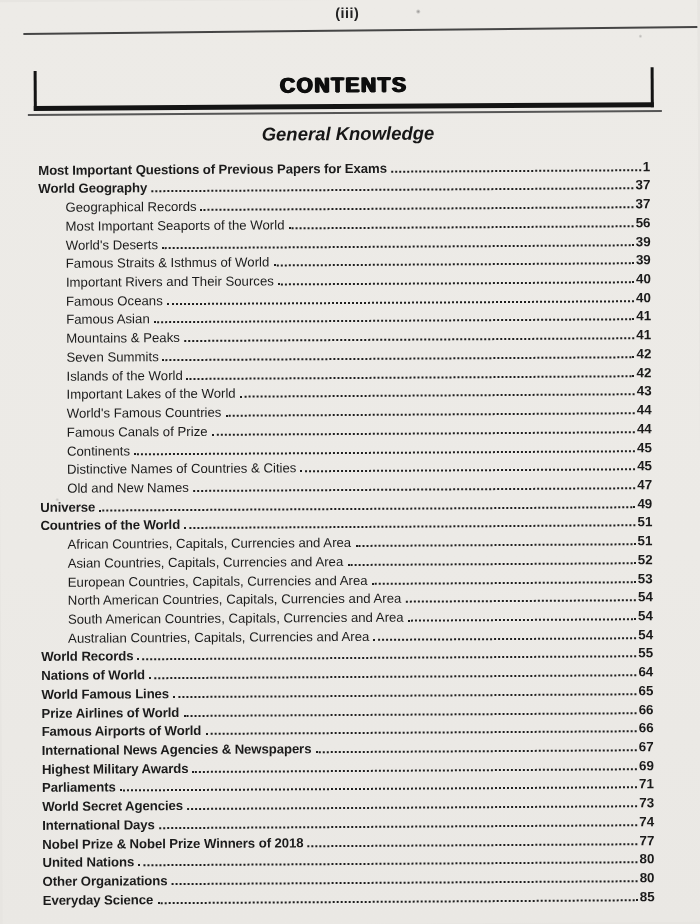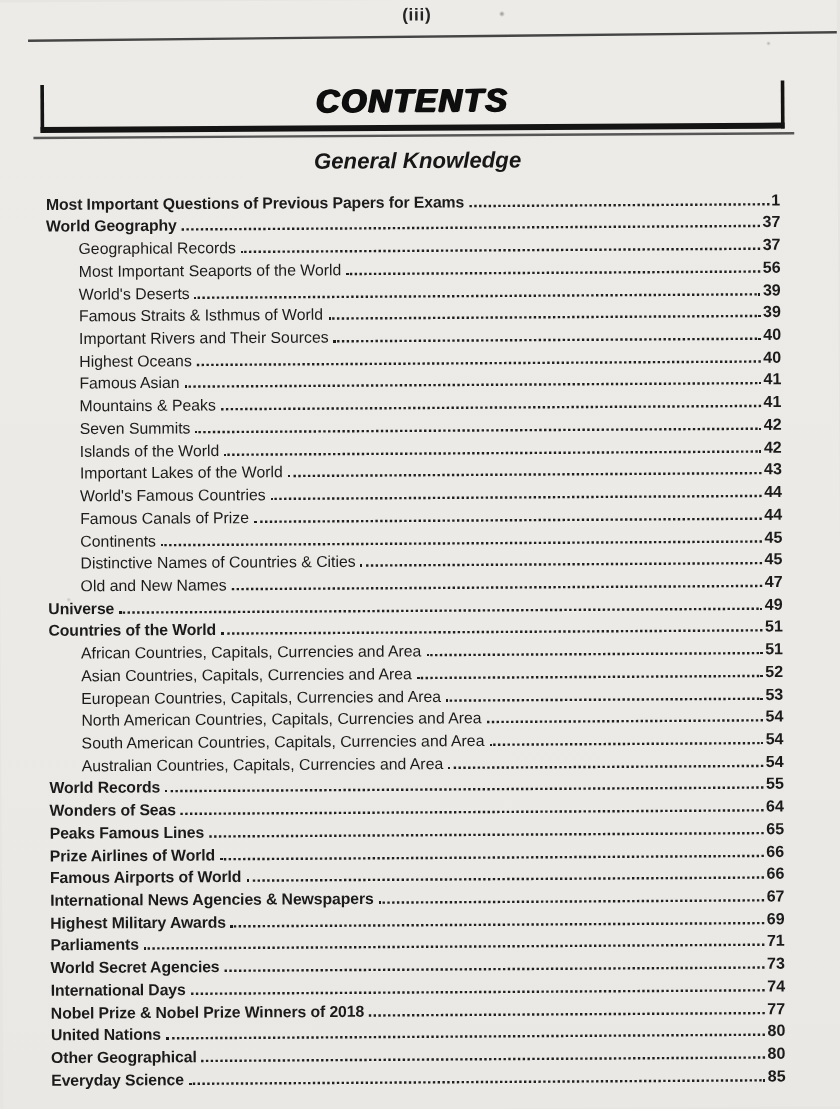--- a/index.html
+++ b/index.html
@@ -52,27 +52,26 @@
   }
   .contents-frame::after {
     content: "";
     position: absolute;
     left: -9px; right: -11px; bottom: -10px;
     height: 2px;
     background: #565656;
   }
   .contents-title {
     display: inline-block;
-    font-size: 27px;
+    font-size: 21px;
     font-weight: 900;
     letter-spacing: 1.5px;
     line-height: 31px;
     color: #0e0e0e;
     text-shadow: 0.9px 0 currentColor, -0.9px 0 currentColor, 0 0.6px currentColor;
-    font-style: italic;
   }
   .section-title {
     position: absolute;
     top: 123px; left: 0; right: 0;
     text-align: center;
     font-size: 18.5px;
     font-weight: 700;
     font-style: italic;
     color: #171717;
   }
@@ -150,21 +149,21 @@
     <span class="toc-page">39</span>
   </div>
 
   <div class="toc-row indent">
     <span class="toc-label">Important Rivers and Their Sources</span>
     <span class="toc-dots"></span>
     <span class="toc-page">40</span>
   </div>
 
   <div class="toc-row indent">
-    <span class="toc-label">Highest Oceans</span>
+    <span class="toc-label">Famous Oceans</span>
     <span class="toc-dots"></span>
     <span class="toc-page">40</span>
   </div>
 
   <div class="toc-row indent">
     <span class="toc-label">Famous Asian</span>
     <span class="toc-dots"></span>
     <span class="toc-page">41</span>
   </div>
 
@@ -270,27 +269,27 @@
     <span class="toc-page">54</span>
   </div>
 
   <div class="toc-row bold">
     <span class="toc-label">World Records</span>
     <span class="toc-dots"></span>
     <span class="toc-page">55</span>
   </div>
 
   <div class="toc-row bold">
-    <span class="toc-label">Wonders of Seas</span>
+    <span class="toc-label">Nations of World</span>
     <span class="toc-dots"></span>
     <span class="toc-page">64</span>
   </div>
 
   <div class="toc-row bold">
-    <span class="toc-label">Peaks Famous Lines</span>
+    <span class="toc-label">World Famous Lines</span>
     <span class="toc-dots"></span>
     <span class="toc-page">65</span>
   </div>
 
   <div class="toc-row bold">
     <span class="toc-label">Prize Airlines of World</span>
     <span class="toc-dots"></span>
     <span class="toc-page">66</span>
   </div>
 
@@ -336,21 +335,21 @@
     <span class="toc-page">77</span>
   </div>
 
   <div class="toc-row bold">
     <span class="toc-label">United Nations</span>
     <span class="toc-dots"></span>
     <span class="toc-page">80</span>
   </div>
 
   <div class="toc-row bold">
-    <span class="toc-label">Other Geographical</span>
+    <span class="toc-label">Other Organizations</span>
     <span class="toc-dots"></span>
     <span class="toc-page">80</span>
   </div>
 
   <div class="toc-row bold">
     <span class="toc-label">Everyday Science</span>
     <span class="toc-dots"></span>
     <span class="toc-page">85</span>
   </div>
 </div>

